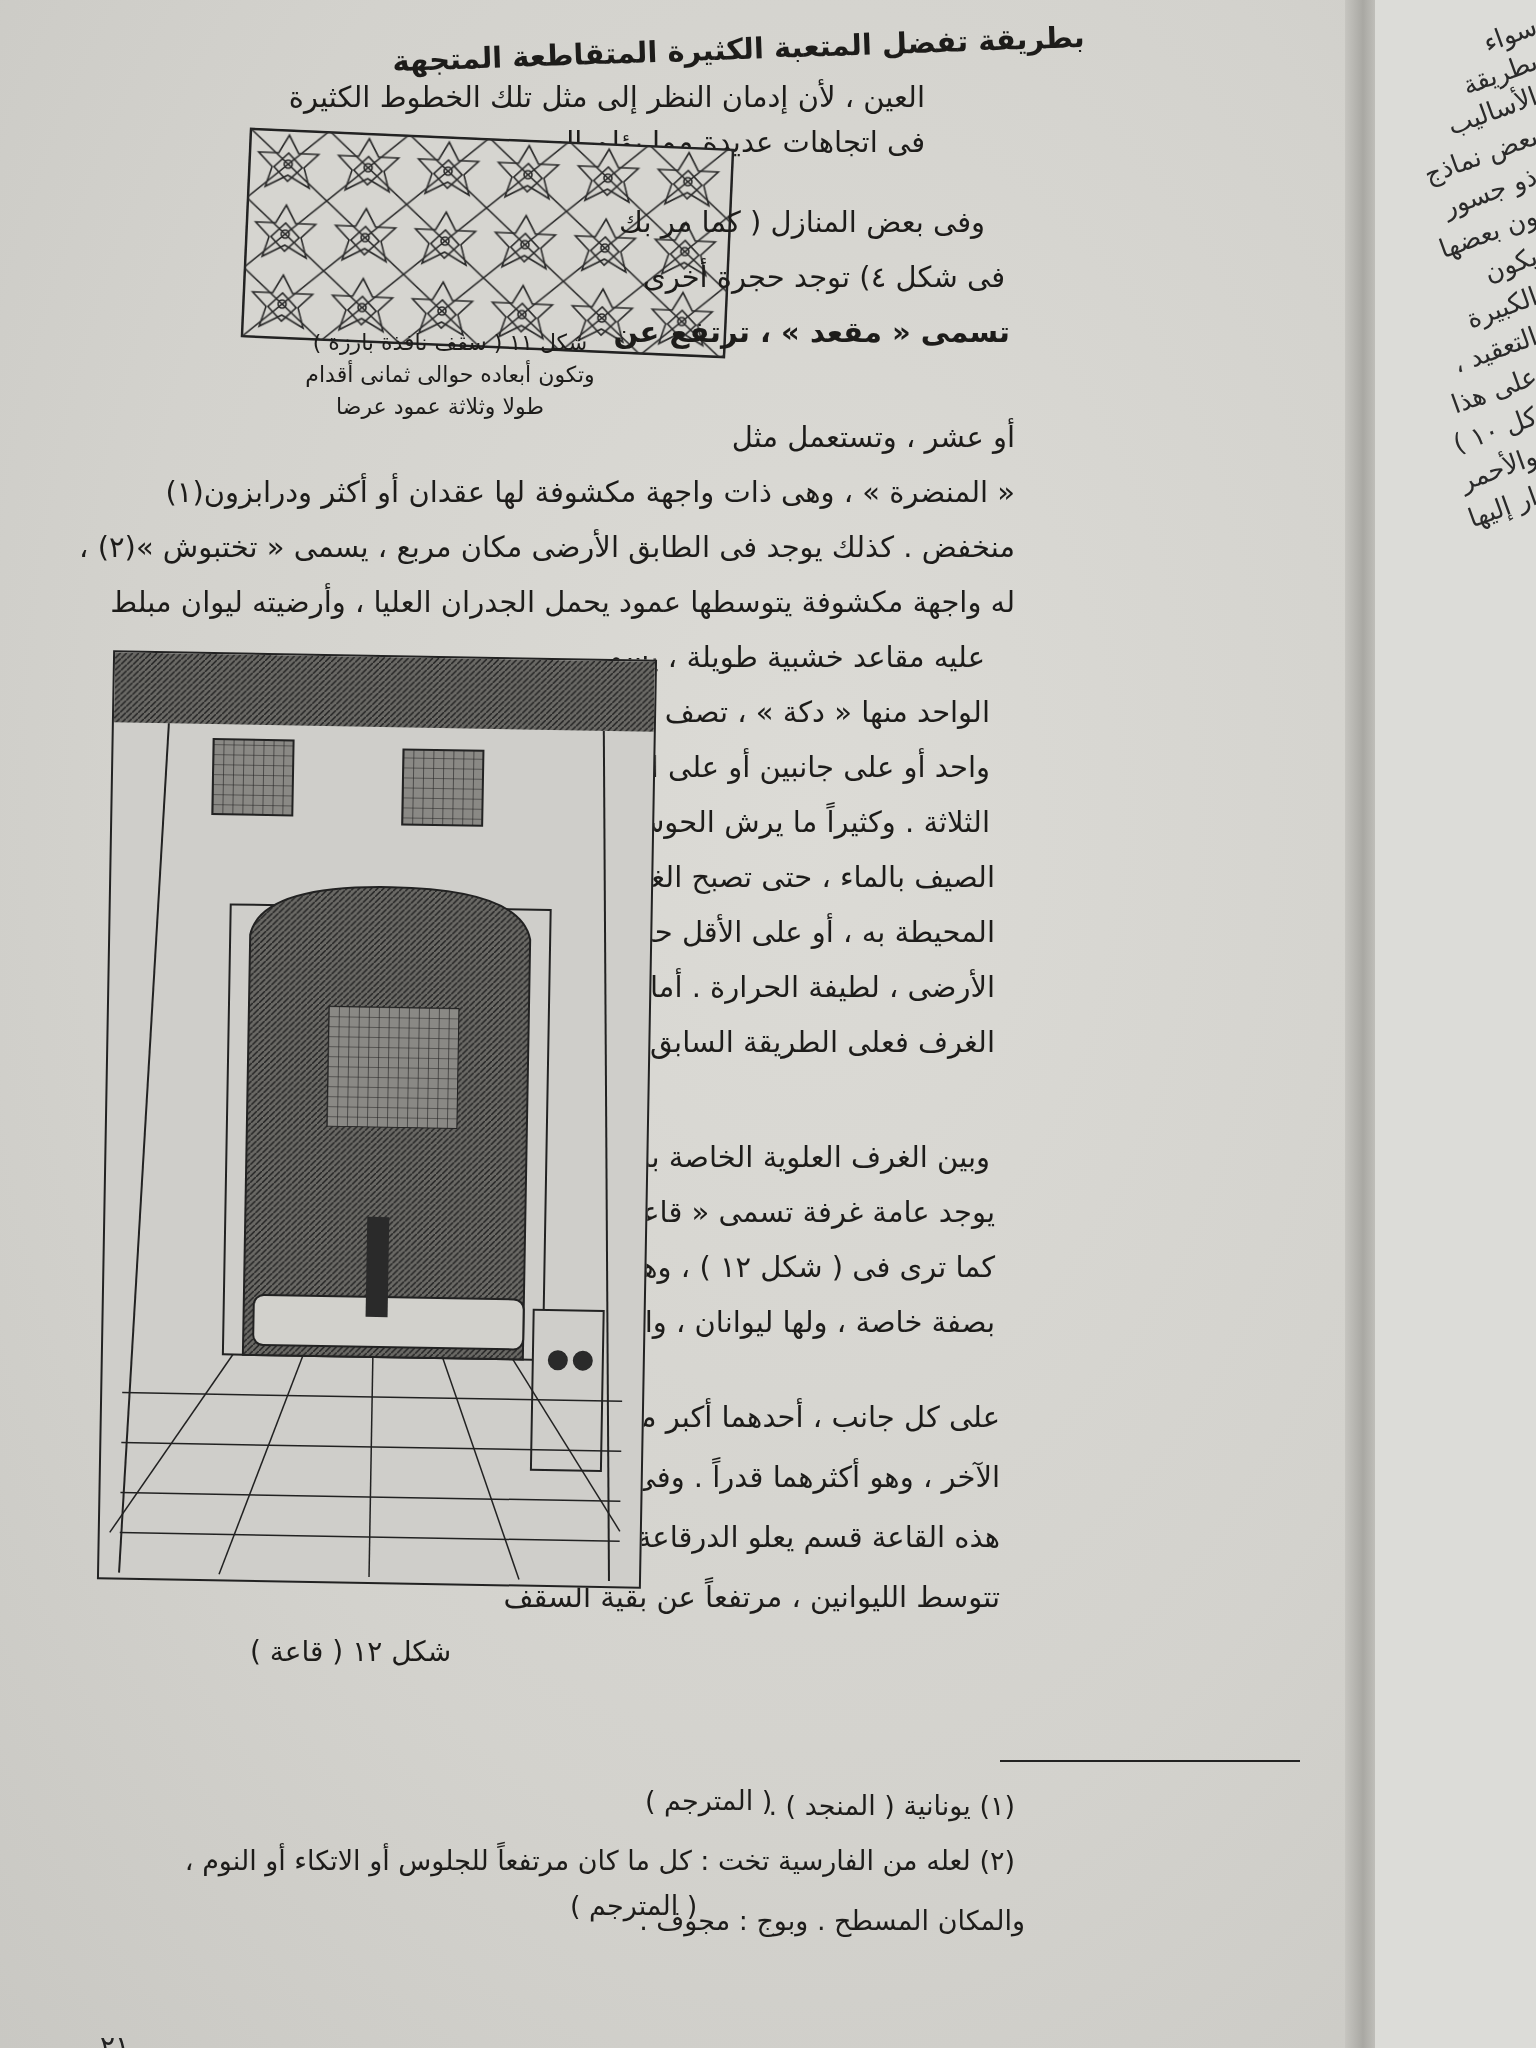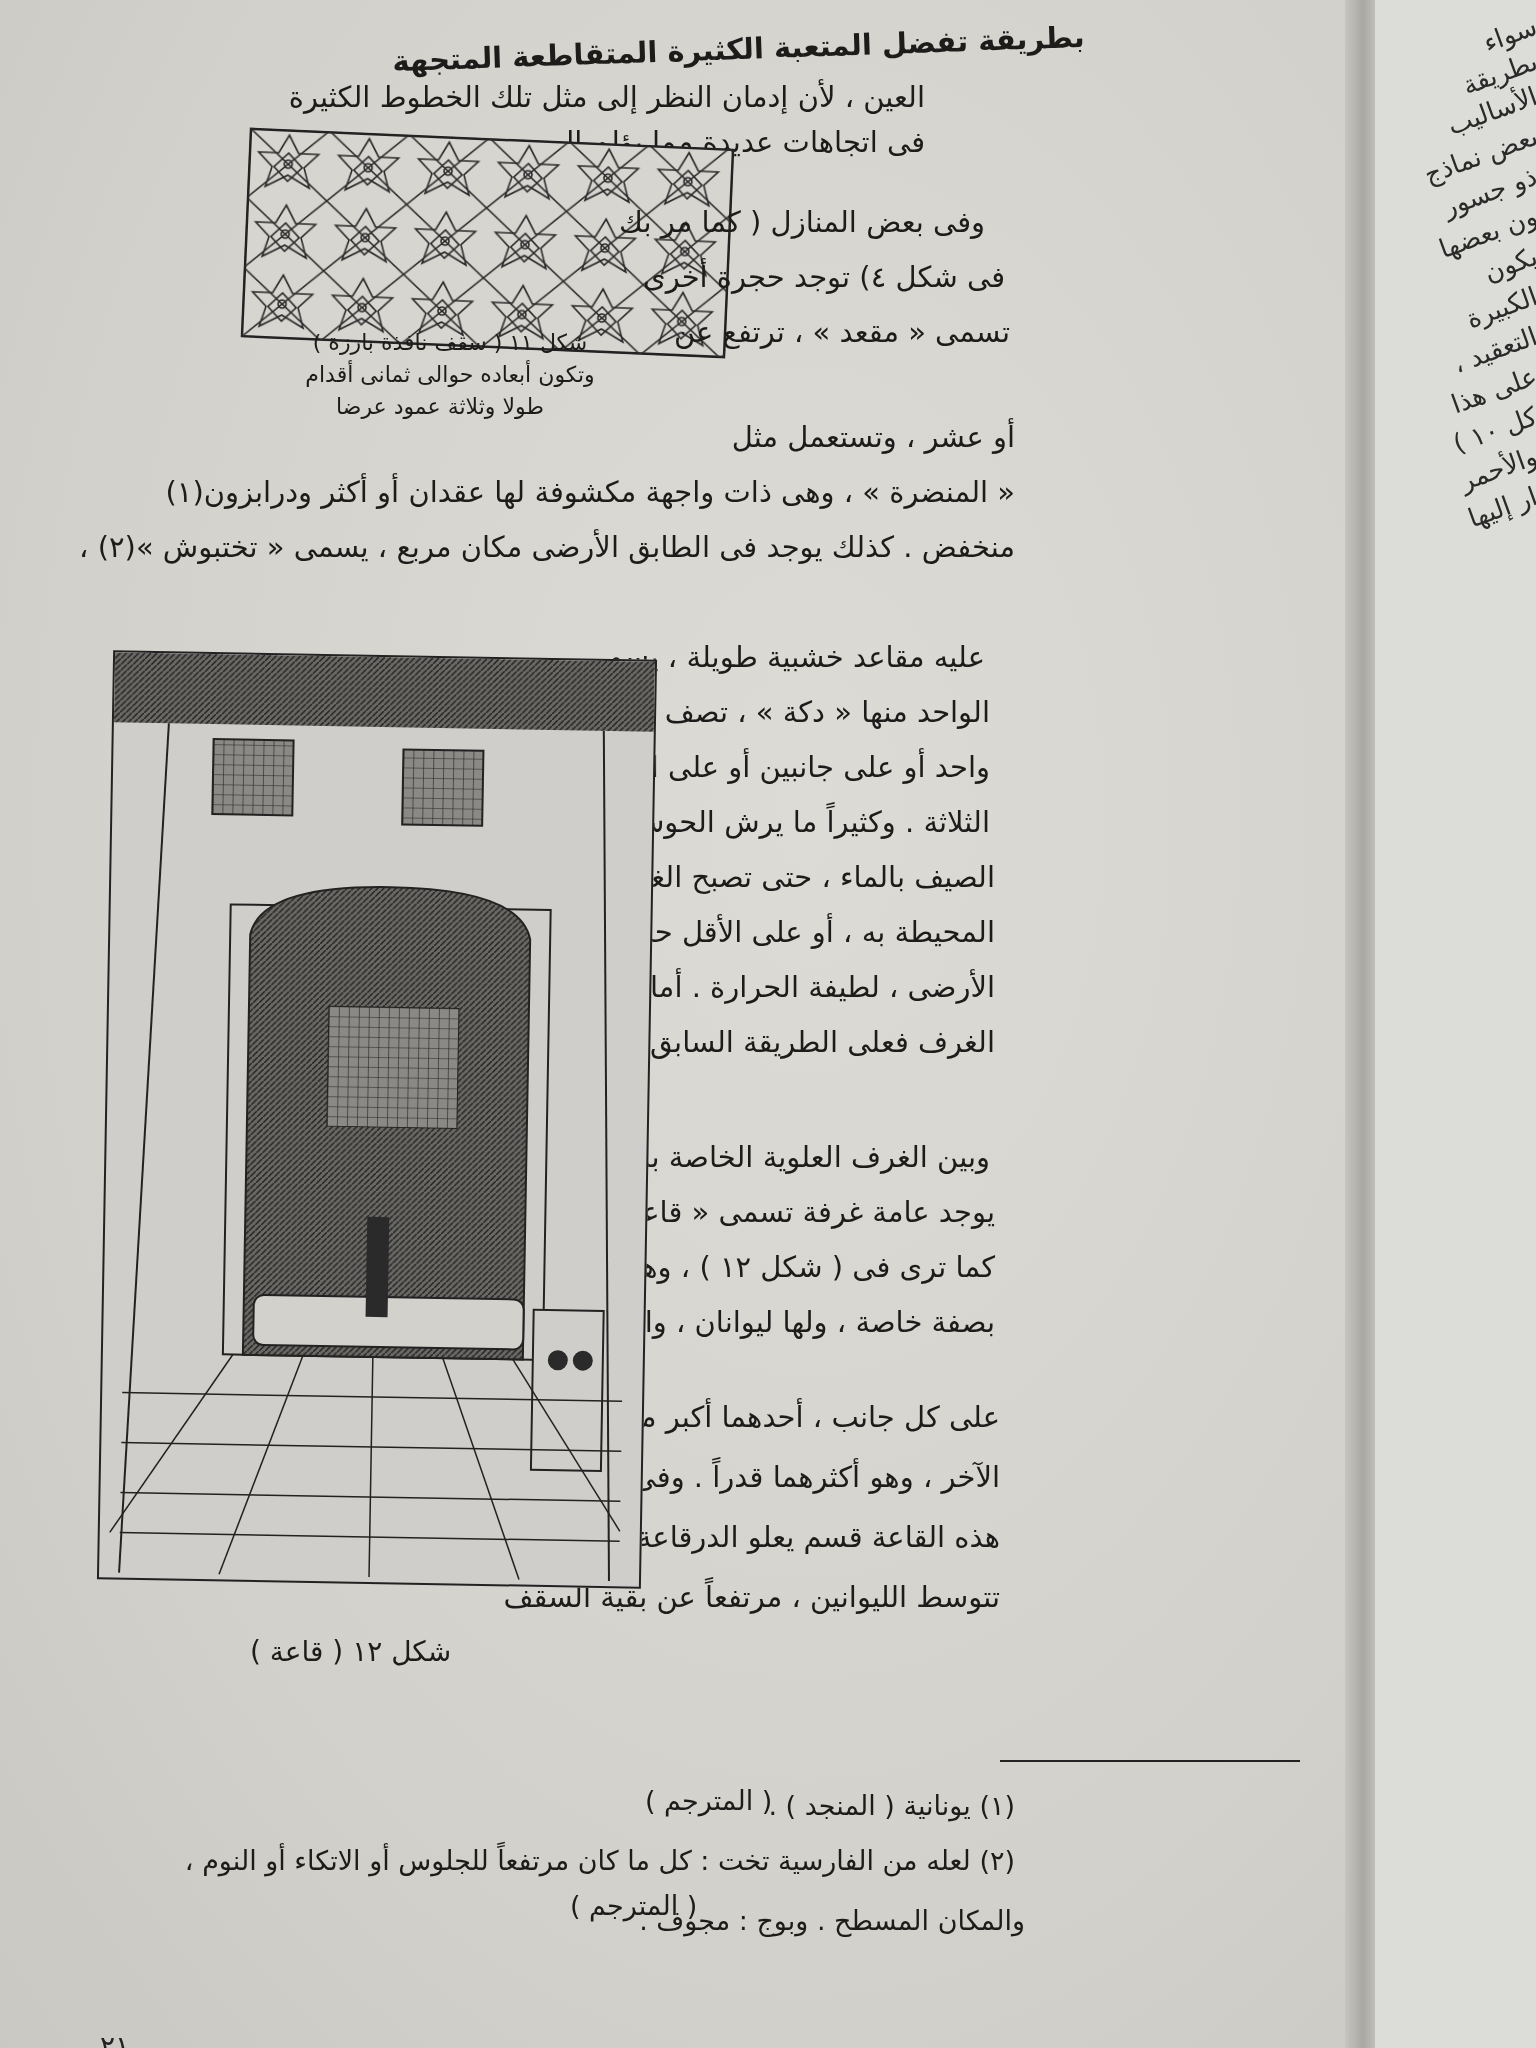--- a/index.html
+++ b/index.html
@@ -160,25 +160,26 @@
         <rect x="1" y="1" width="483" height="208" fill="#d6d5d0" stroke="#222" stroke-width="3"></rect>
         <rect x="1" y="1" width="483" height="208" fill="url(#star)"></rect>
       </svg>
     </div>
     <div class="ar line fig11-caption" style="left:260px; top:330px;">شكل ١١ ( سقف نافذة بارزة )</div>
     <div class="ar line fig11-caption" style="left:260px; top:362px;">وتكون أبعاده حوالى ثمانى أقدام</div>
     <div class="ar line fig11-caption" style="left:250px; top:394px;">طولا وثلاثة عمود عرضا</div>
 
     <div class="ar line body-text" style="right:360px; top:205px;">وفى بعض المنازل ( كما مر بك</div>
     <div class="ar line body-text" style="right:340px; top:260px;">فى شكل ٤) توجد حجرة أخرى</div>
-    <div class="ar line body-text" style="right:335px; top:315px;">تسمى « مقعد » ، ترتفع عن</div>
+    <div class="ar line body-text" style="right:335px; top:315px;font-weight:bold;">تسمى « مقعد » ، ترتفع عن</div>
     <div class="ar line body-text" style="right:330px; top:420px;">أو عشر ، وتستعمل مثل</div>
 
     <div class="ar line body-text" style="right:330px; top:475px;">« المنضرة » ، وهى ذات واجهة مكشوفة لها عقدان أو أكثر ودرابزون(١)</div>
     <div class="ar line body-text" style="right:330px; top:530px;">منخفض . كذلك يوجد فى الطابق الأرضى مكان مربع ، يسمى « تختبوش »(٢) ،</div>
+    <div class="ar line body-text" style="right:330px; top:585px;">له واجهة مكشوفة يتوسطها عمود يحمل الجدران العليا ، وأرضيته ليوان مبلط</div>
 
     <div class="ar line body-text" style="right:360px; top:640px;">عليه مقاعد خشبية طويلة ، يسمى</div>
     <div class="ar line body-text" style="right:355px; top:695px;">الواحد منها « دكة » ، تصف على جانب</div>
     <div class="ar line body-text" style="right:355px; top:750px;">واحد أو على جانبين أو على الجوانب</div>
     <div class="ar line body-text" style="right:355px; top:805px;">الثلاثة . وكثيراً ما يرش الحوش أثناء</div>
     <div class="ar line body-text" style="right:350px; top:860px;">الصيف بالماء ، حتى تصبح الغرف</div>
     <div class="ar line body-text" style="right:350px; top:915px;">المحيطة به ، أو على الأقل حجر الطابق</div>
     <div class="ar line body-text" style="right:350px; top:970px;">الأرضى ، لطيفة الحرارة . أما تأثيث</div>
     <div class="ar line body-text" style="right:350px; top:1025px;">الغرف فعلى الطريقة السابق وصفها .</div>
 

